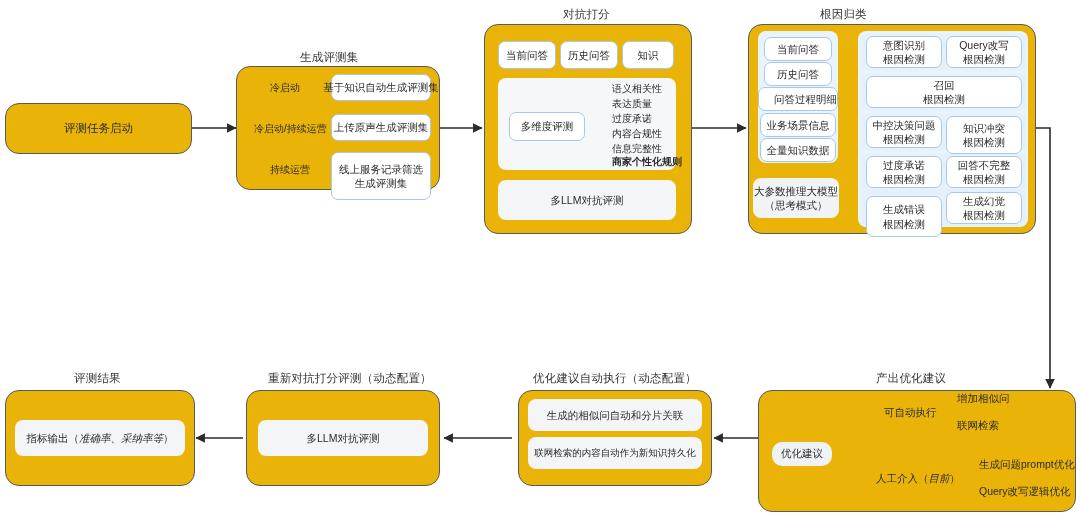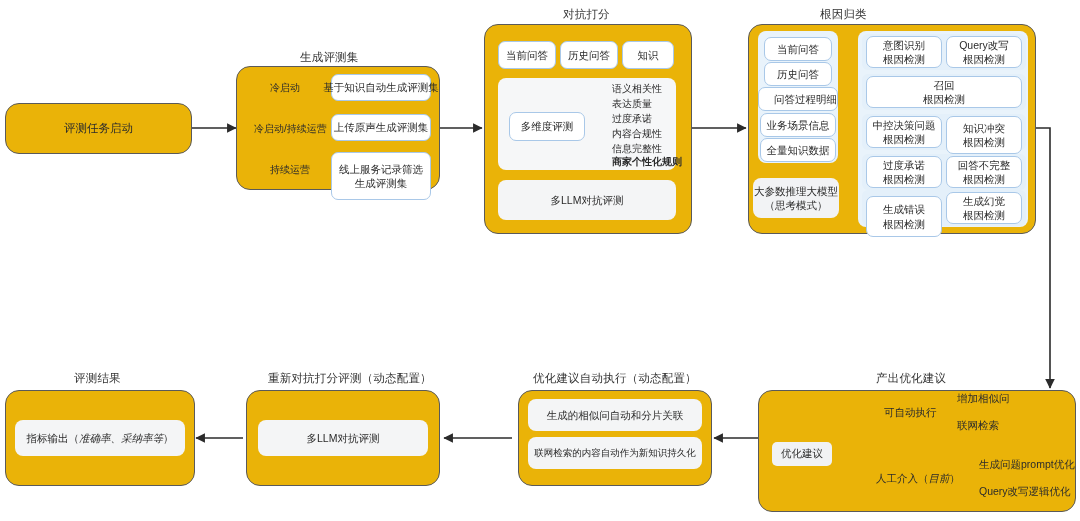--- a/index.html
+++ b/index.html
@@ -52,21 +52,21 @@
   }
 
   
   svg.ovl{position:absolute;left:0;top:0;width:1080px;height:521px;overflow:visible;pointer-events:none;}
 
   .lbl{
     position:absolute;font-size:10px;color:#2b2b2b;white-space:nowrap;
   }
   .mm-lbl{position:absolute;font-size:10.5px;color:#2b2b2b;white-space:nowrap;}
   .mm-root{
-    position:absolute;background:#f1f2f4;border-radius:5px;
+    position:absolute;background:#f1f2f4;border-radius:10px;
     font-size:10.5px;color:#2b2b2b;padding:5px 9px;white-space:nowrap;
   }
   .ital{font-style:italic;}
 </style>
 </head>
 <body>
 
 <div class="stage">
 
   <svg class="ovl">

